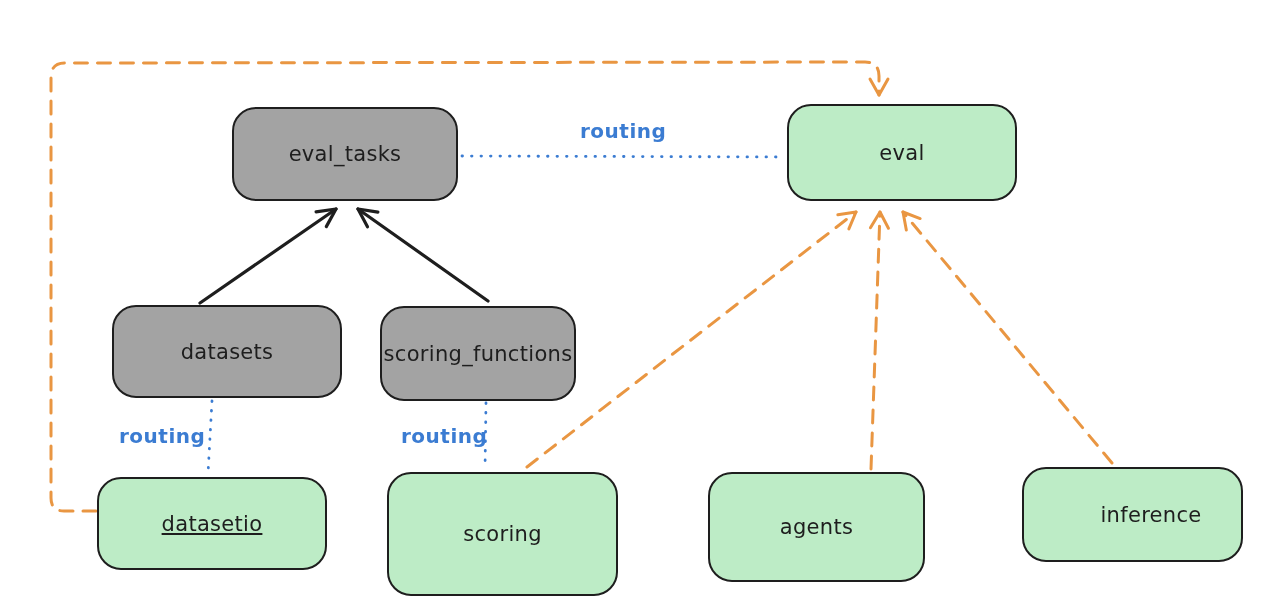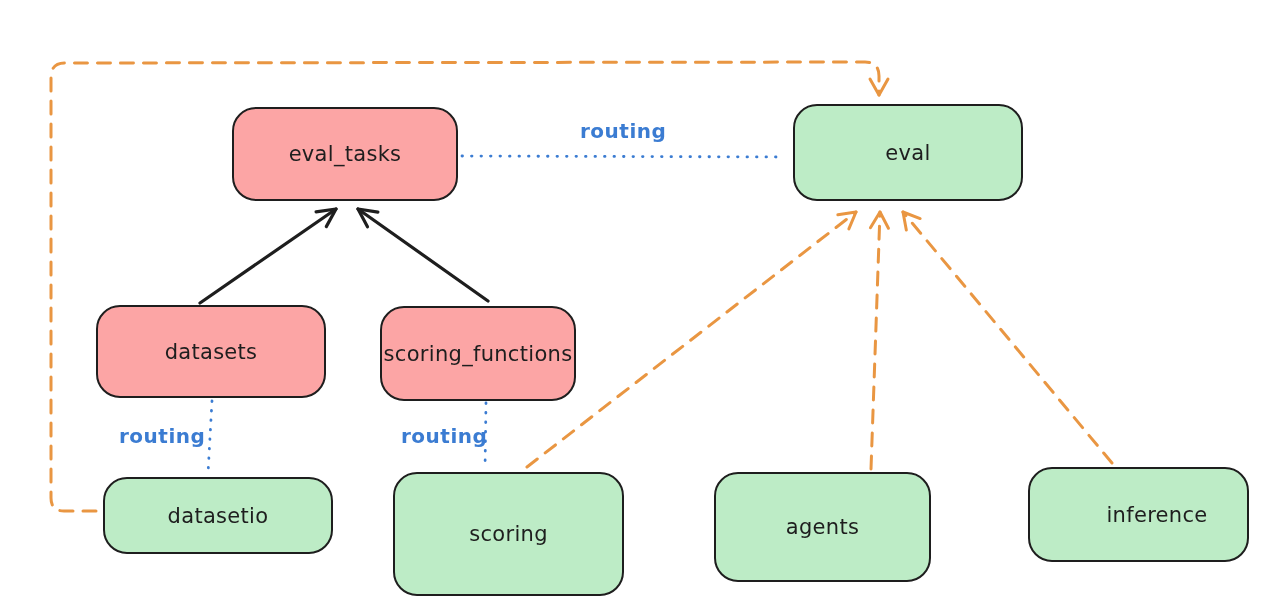--- a/index.html
+++ b/index.html
@@ -26,22 +26,22 @@
     box-sizing: border-box;
     border: 2.6px solid #1e1e1e;
     border-radius: 24px;
     display: flex;
     align-items: center;
     justify-content: center;
     font-size: 21px;
     color: #1e1e1e;
     letter-spacing: 0.3px;
   }
-  .node-blue  { background: #fca5a5; }
-  .node-green { background: #bdecc6; margin-left: 6px; }
+  .node-blue  { background: #a3a3a3; }
+  .node-green { background: #bdecc6; }
   .edge-label {
     position: absolute;
     color: #3b7cd2;
     font-size: 20px;
     font-weight: bold;
     letter-spacing: 0.5px;
   }
 </style>
 </head>
 <body>
@@ -72,29 +72,29 @@
   </svg>
 
   <div class="node node-blue" style="left:232px; top:107px; width:226px; height:94px;">
     <span>eval_tasks</span>
   </div>
 
   <div class="node node-green" style="left:787px; top:104px; width:230px; height:97px;">
     <span>eval</span>
   </div>
 
-  <div class="node node-blue" style="left:96px; top:305px; width:230px; height:93px;">
+  <div class="node node-blue" style="left:112px; top:305px; width:230px; height:93px;">
     <span>datasets</span>
   </div>
 
   <div class="node node-blue" style="left:380px; top:306px; width:196px; height:95px;">
     <span>scoring_functions</span>
   </div>
 
-  <div class="node node-green" style="left:97px; top:477px; width:230px; height:77px;">
+  <div class="node node-green" style="left:97px; top:477px; width:230px; height:93px;text-decoration:underline;">
     <span>datasetio</span>
   </div>
 
   <div class="node node-green" style="left:387px; top:472px; width:231px; height:124px;">
     <span>scoring</span>
   </div>
 
   <div class="node node-green" style="left:708px; top:472px; width:217px; height:110px;">
     <span>agents</span>
   </div>

